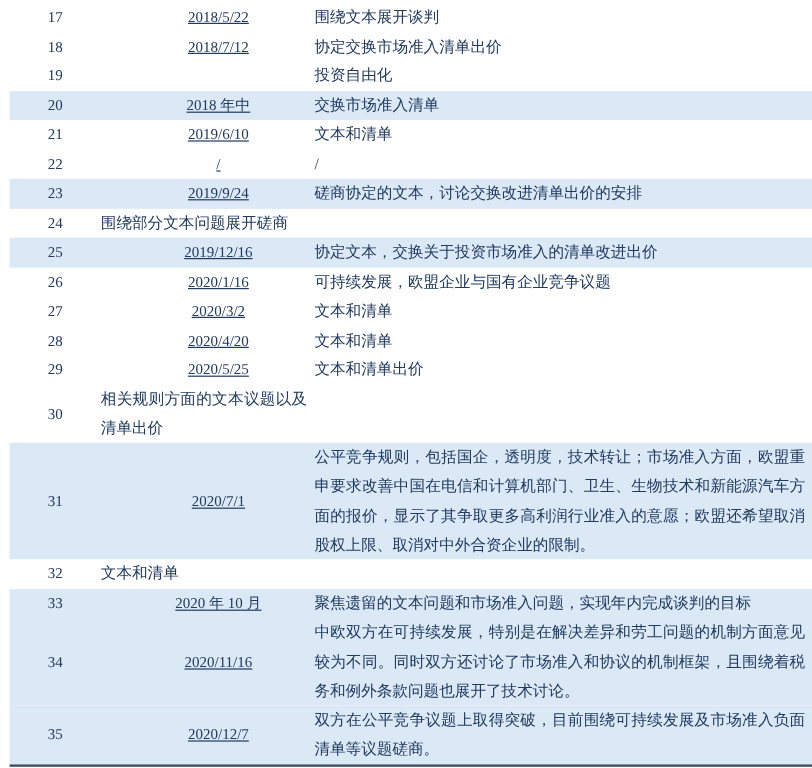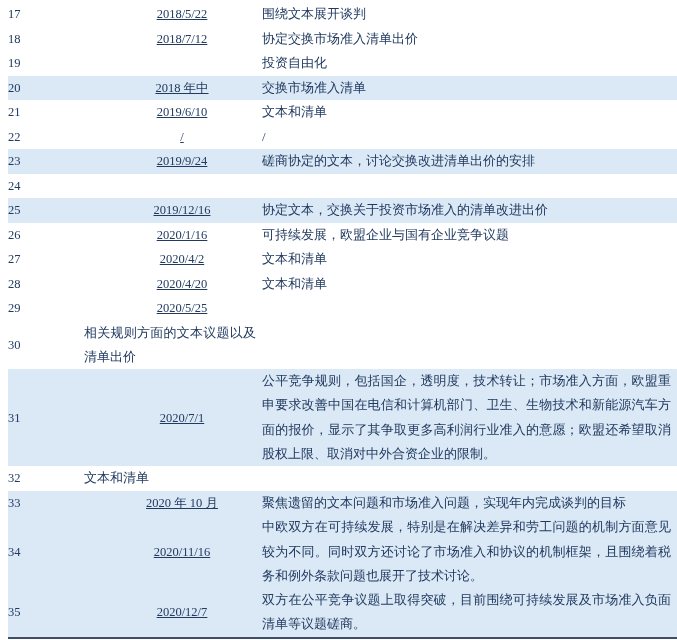--- a/index.html
+++ b/index.html
@@ -22,21 +22,21 @@
   .row {
     display: grid;
     grid-template-columns: 76px 178px 1fr;
     align-items: center;
     min-height: 24.5px;
   }
   .row.hl {
     background: #dbe8f5;
   }
   .cell-num {
-    text-align: left;
+    text-align: center;
     font-size: 12.5px;
     line-height: 24.3px;
   }
   .cell-date {
     text-align: center;
     padding-left: 18px;
     font-size: 12.5px;
     line-height: 24.3px;
     white-space: nowrap;
     text-decoration: underline;
@@ -103,49 +103,51 @@
   </div>
 
   <div class="row hl">
     <div class="cell-num">23</div>
     <div class="cell-date">2019/9/24</div>
     <div class="cell-content">磋商协定的文本，讨论交换改进清单出价的安排</div>
   </div>
 
   <div class="row">
     <div class="cell-num">24</div>
+    <div class="cell-content">围绕部分文本问题展开磋商</div>
   </div>
 
   <div class="row hl">
     <div class="cell-num">25</div>
     <div class="cell-date">2019/12/16</div>
     <div class="cell-content">协定文本，交换关于投资市场准入的清单改进出价</div>
   </div>
 
   <div class="row">
     <div class="cell-num">26</div>
     <div class="cell-date">2020/1/16</div>
     <div class="cell-content">可持续发展，欧盟企业与国有企业竞争议题</div>
   </div>
 
   <div class="row">
     <div class="cell-num">27</div>
-    <div class="cell-date">2020/4/2</div>
+    <div class="cell-date">2020/3/2</div>
     <div class="cell-content">文本和清单</div>
   </div>
 
   <div class="row">
     <div class="cell-num">28</div>
     <div class="cell-date">2020/4/20</div>
     <div class="cell-content">文本和清单</div>
   </div>
 
   <div class="row">
     <div class="cell-num">29</div>
     <div class="cell-date">2020/5/25</div>
+    <div class="cell-content">文本和清单出价</div>
   </div>
 
   <div class="row">
     <div class="cell-num">30</div>
     <div class="cell-content">相关规则方面的文本议题以及清单出价</div>
   </div>
 
   <div class="row hl">
     <div class="cell-num">31</div>
     <div class="cell-date">2020/7/1</div>

